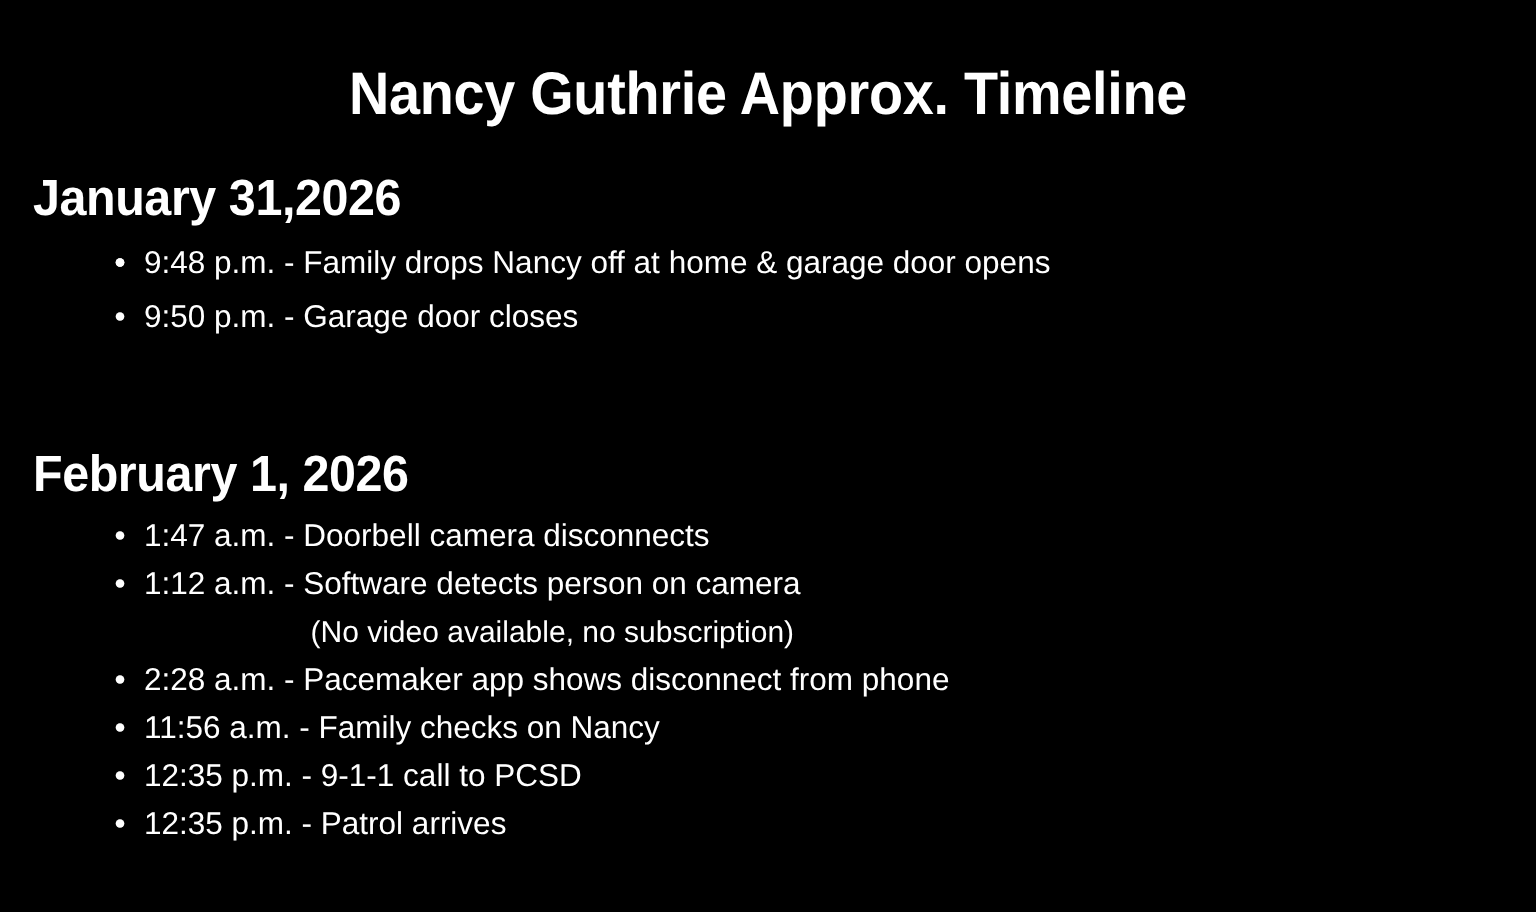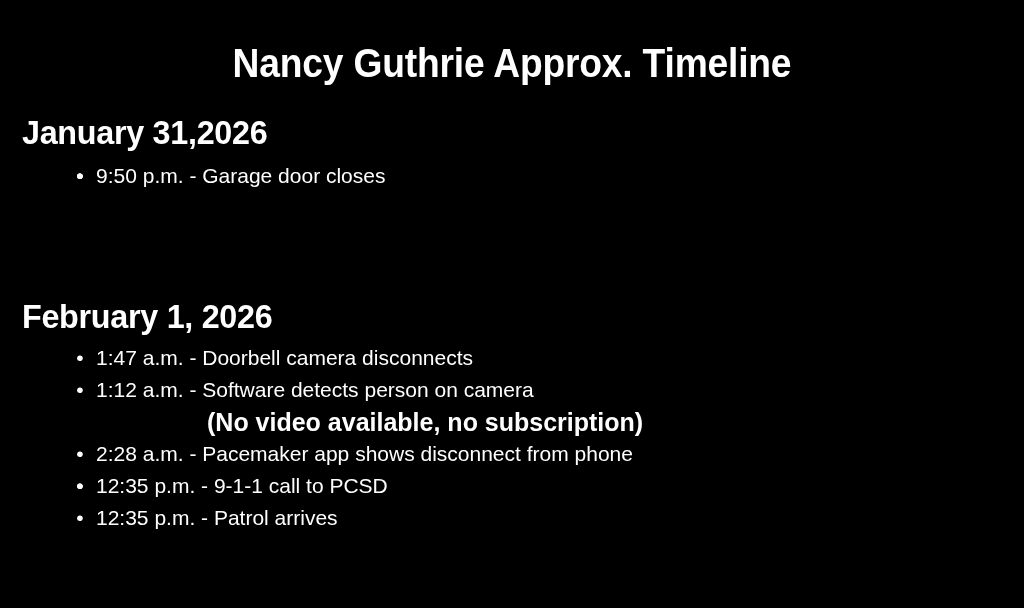--- a/index.html
+++ b/index.html
@@ -85,22 +85,22 @@
     width: 8px;
     line-height: inherit;
     font-size: 21px;
     text-align: center;
   }
 
   
   .bullet-subnote {
     margin: 0;
     padding: 0 0 0 207px;
-    font-size: 25px;
-    font-weight: bold;
+    font-size: 20px;
+    font-weight: normal;
     line-height: 32px;
     white-space: nowrap;
   }
 </style>
 </head>
 <body>
 
 <div id="slide">
 
   <div id="slide-title">Nancy Guthrie Approx. Timeline</div>
@@ -110,20 +110,21 @@
     <div class="section-heading">January 31,2026</div>
 
     <ul class="bullet-list">
 
       <li class="bullet-item">
         <span class="bullet-dot">•</span>
       </li>
 
       <li class="bullet-item">
         <span class="bullet-dot">•</span>
+        <span>9:48 p.m. - Family drops Nancy off at home &amp; garage door opens</span>
       </li>
 
       <li class="bullet-item">
         <span class="bullet-dot">•</span>
         <span>9:50 p.m. - Garage door closes</span>
       </li>
 
     </ul>
   </div>
 
@@ -145,20 +146,21 @@
 
       <li class="bullet-subnote">(No video available, no subscription)</li>
 
       <li class="bullet-item">
         <span class="bullet-dot">•</span>
         <span>2:28 a.m. - Pacemaker app shows disconnect from phone</span>
       </li>
 
       <li class="bullet-item">
         <span class="bullet-dot">•</span>
+        <span>11:56 a.m. - Family checks on Nancy</span>
       </li>
 
       <li class="bullet-item">
         <span class="bullet-dot">•</span>
         <span>12:35 p.m. - 9-1-1 call to PCSD</span>
       </li>
 
       <li class="bullet-item">
         <span class="bullet-dot">•</span>
         <span>12:35 p.m. - Patrol arrives</span>

